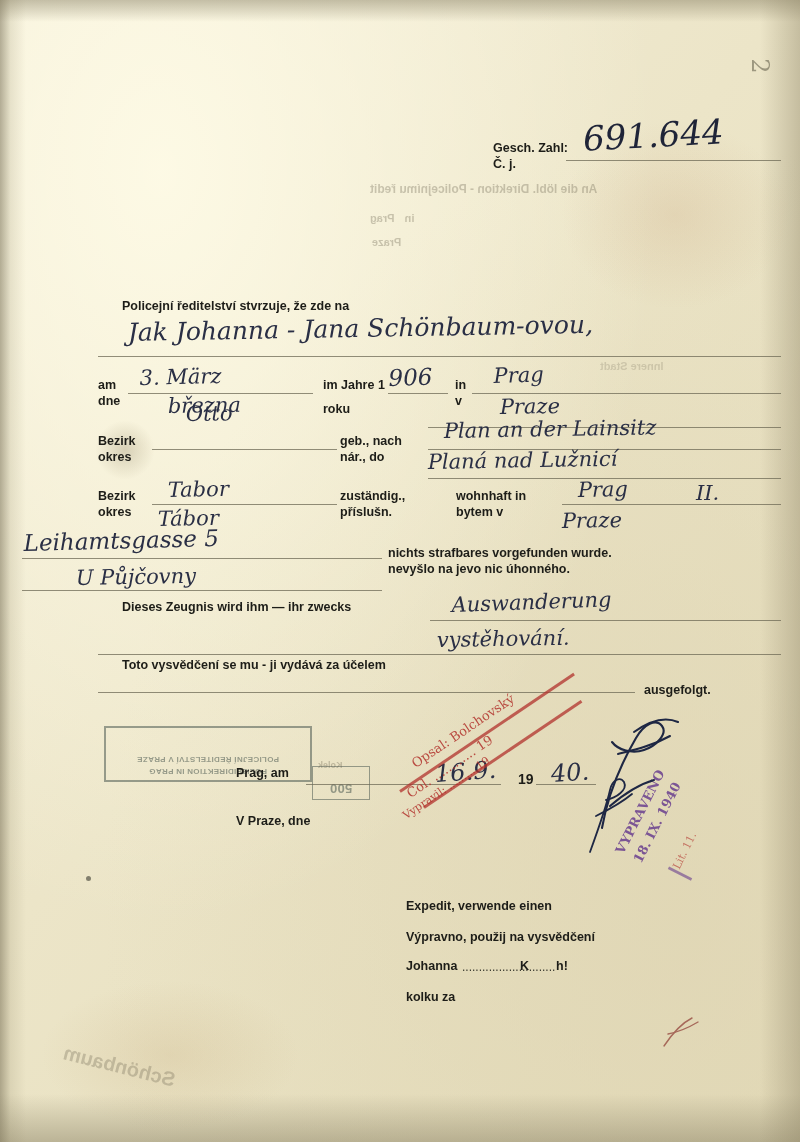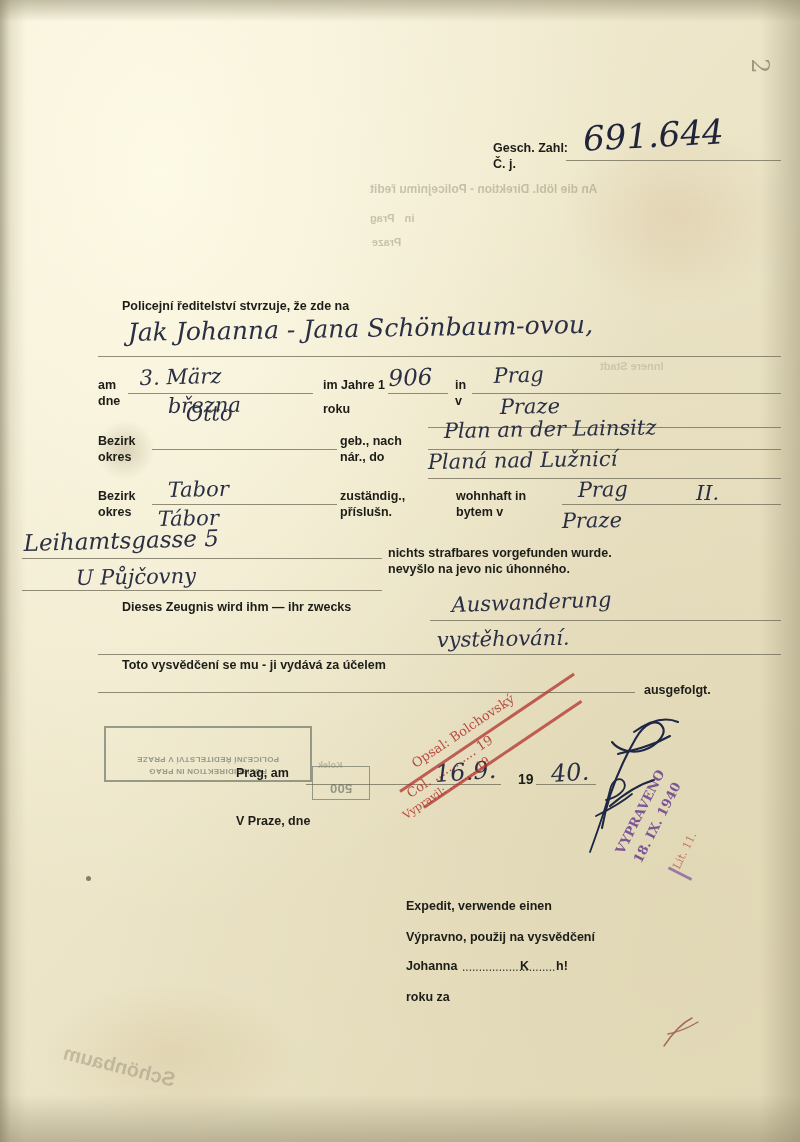--- a/index.html
+++ b/index.html
@@ -290,21 +290,21 @@
     <g fill="none" stroke="#8e3a33" stroke-width="1.4" stroke-linecap="round" opacity="0.7">
       <path d="M6 34 C 14 22, 22 12, 34 6"></path>
       <path d="M10 22 C 20 20, 30 16, 40 10"></path>
     </g>
   </svg>
   <div class="red-stamp" style="left:676px;top:862px;transform:rotate(-64deg);font-size:11px;opacity:0.6;">Lit. 11.</div>
 
   <div class="printed lbl-b" style="left:406px;top:899px;">Expedit, verwende einen</div>
   <div class="printed lbl-b" style="left:406px;top:930px;">Výpravno, použij na vysvědčení</div>
   <div class="printed lbl-b" style="left:406px;top:959px;">Johanna</div>
-  <div class="printed lbl-b" style="left:406px;top:990px;">roku za</div>
+  <div class="printed lbl-b" style="left:406px;top:990px;">kolku za</div>
   <div class="printed" style="left:462px;top:960px;font-size:12px;color:#3a3a30;">.....................</div>
   <div class="printed lbl-b" style="left:520px;top:959px;">K</div>
   <div class="printed" style="left:532px;top:960px;font-size:12px;color:#3a3a30;">.......</div>
   <div class="printed lbl-b" style="left:556px;top:959px;">h!</div>
 
   <div class="stain" style="left:86px;top:876px;width:5px;height:5px;background:#3a3a30;opacity:0.6;"></div>
 
 </div>
 
 </body></html>

